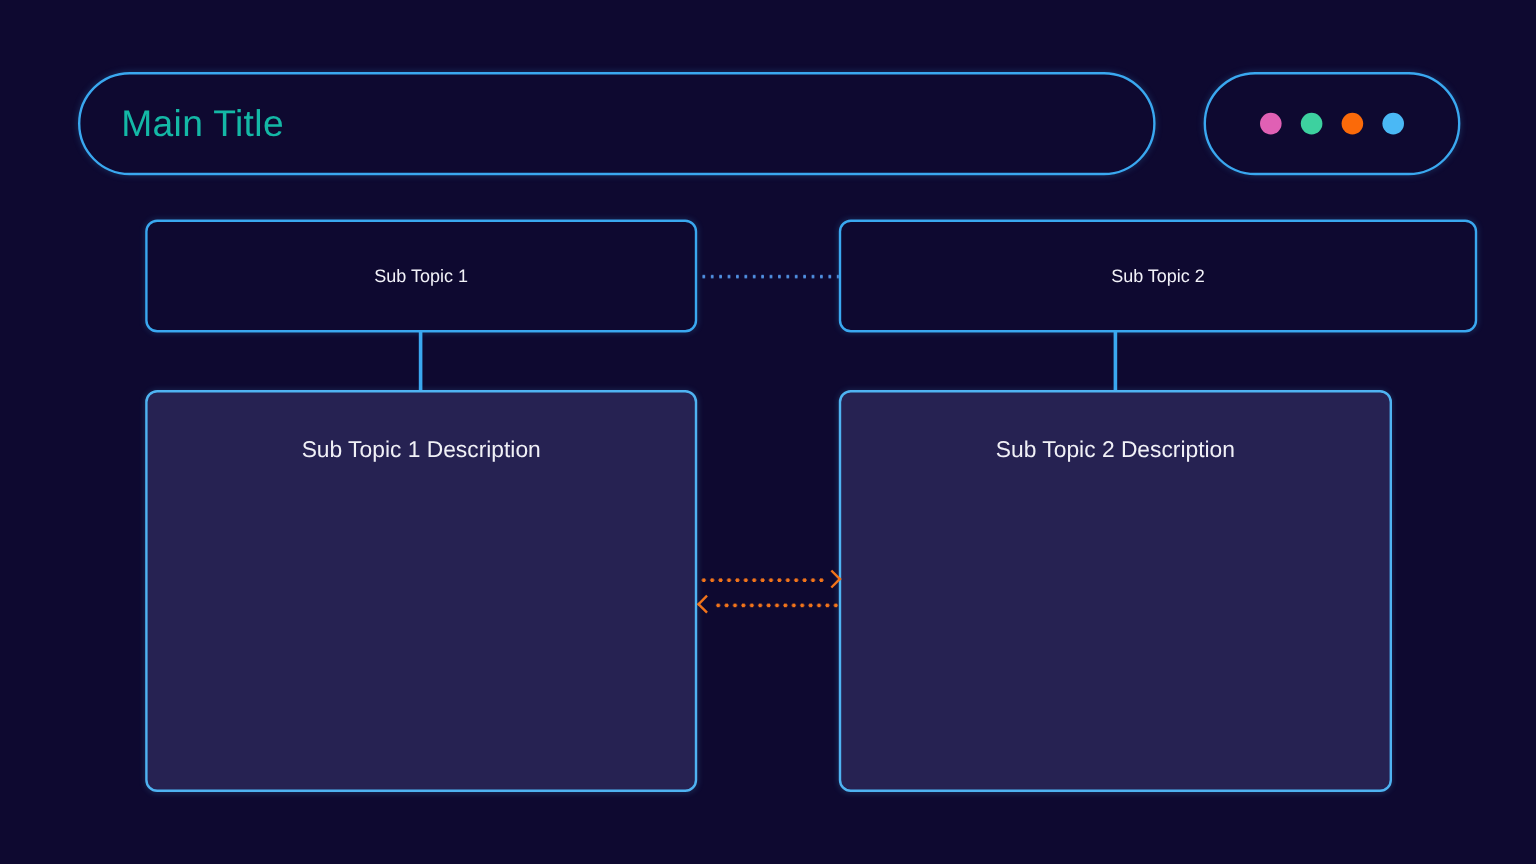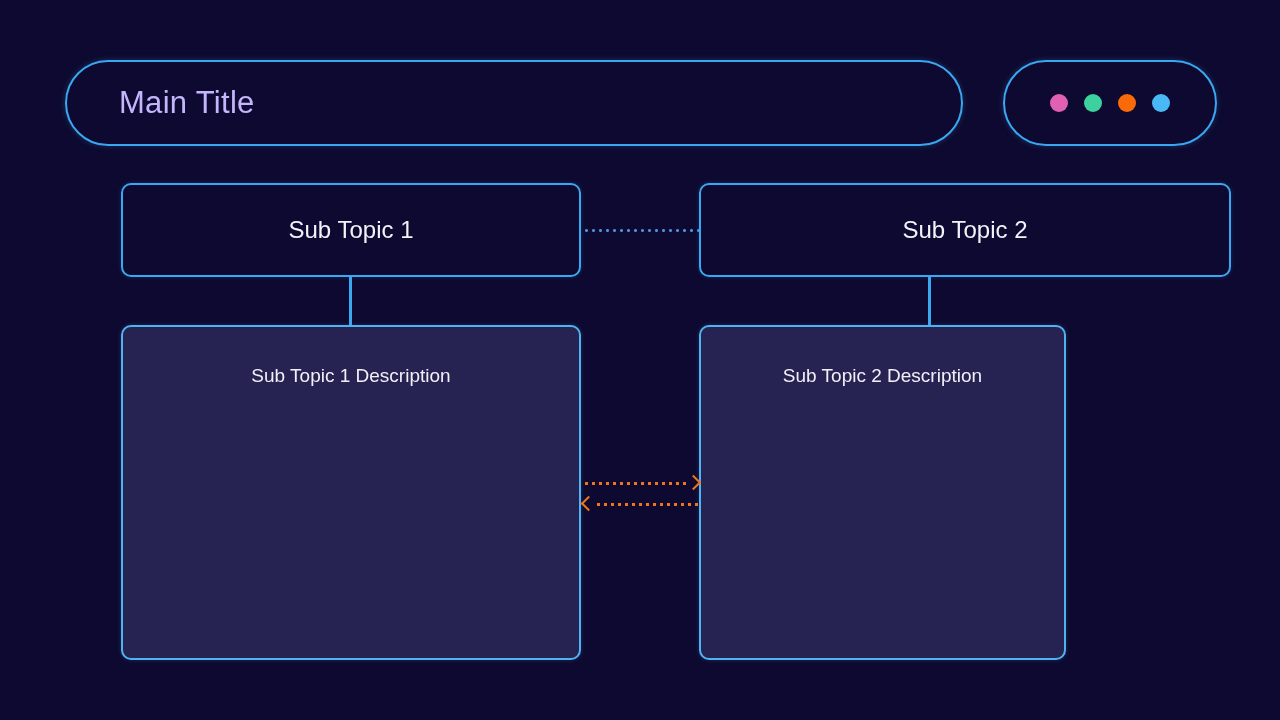--- a/index.html
+++ b/index.html
@@ -25,22 +25,22 @@
     left:65px; top:60px;
     width:898px; height:86px;
     border:2px solid #3aa8f0;
     border-radius:43px;
     background:transparent;
     display:flex;
     align-items:center;
     box-shadow:0 0 6px rgba(58,168,240,0.25);
   }
   .title-text {
-    margin-left:52px;
-    color:#c4b5fd;
+    margin-left:34px;
+    color:#14b8a6;
     font-size:31px;
     font-weight:400;
     letter-spacing:0.3px;
     white-space:nowrap;
   }
 
   
   .dots-pill {
     position:absolute;
     left:1003px; top:60px;
@@ -62,21 +62,21 @@
     border:2px solid #3aa8f0;
     border-radius:10px;
     background:transparent;
     display:flex;
     align-items:center;
     justify-content:center;
     box-shadow:0 0 5px rgba(58,168,240,0.20);
   }
   .topic-label {
     color:#f2f2f8;
-    font-size:24px;
+    font-size:15px;
     font-weight:400;
     white-space:nowrap;
     text-align:right;
   }
   #topic-1 { left:121px; top:183px; width:460px; height:94px; }
   #topic-2 { left:699px; top:183px; width:532px; height:94px; }
 
   
   .desc-box {
     position:absolute;
@@ -88,21 +88,21 @@
     box-shadow:0 0 5px rgba(79,179,242,0.20);
   }
   .desc-label {
     margin-top:38px;
     color:#f0f0f6;
     font-size:19px;
     font-weight:400;
     white-space:nowrap;
   }
   #desc-1 { left:121px; top:325px; width:460px; height:335px; }
-  #desc-2 { left:699px; top:325px; width:367px; height:335px; }
+  #desc-2 { left:699px; top:325px; width:461px; height:335px; }
 
   
   .v-connector {
     position:absolute;
     width:3px;
     background:#3aa8f0;
   }
   #v-conn-1 { left:349px; top:275px; height:52px; }
   #v-conn-2 { left:928px; top:275px; height:52px; }
 

